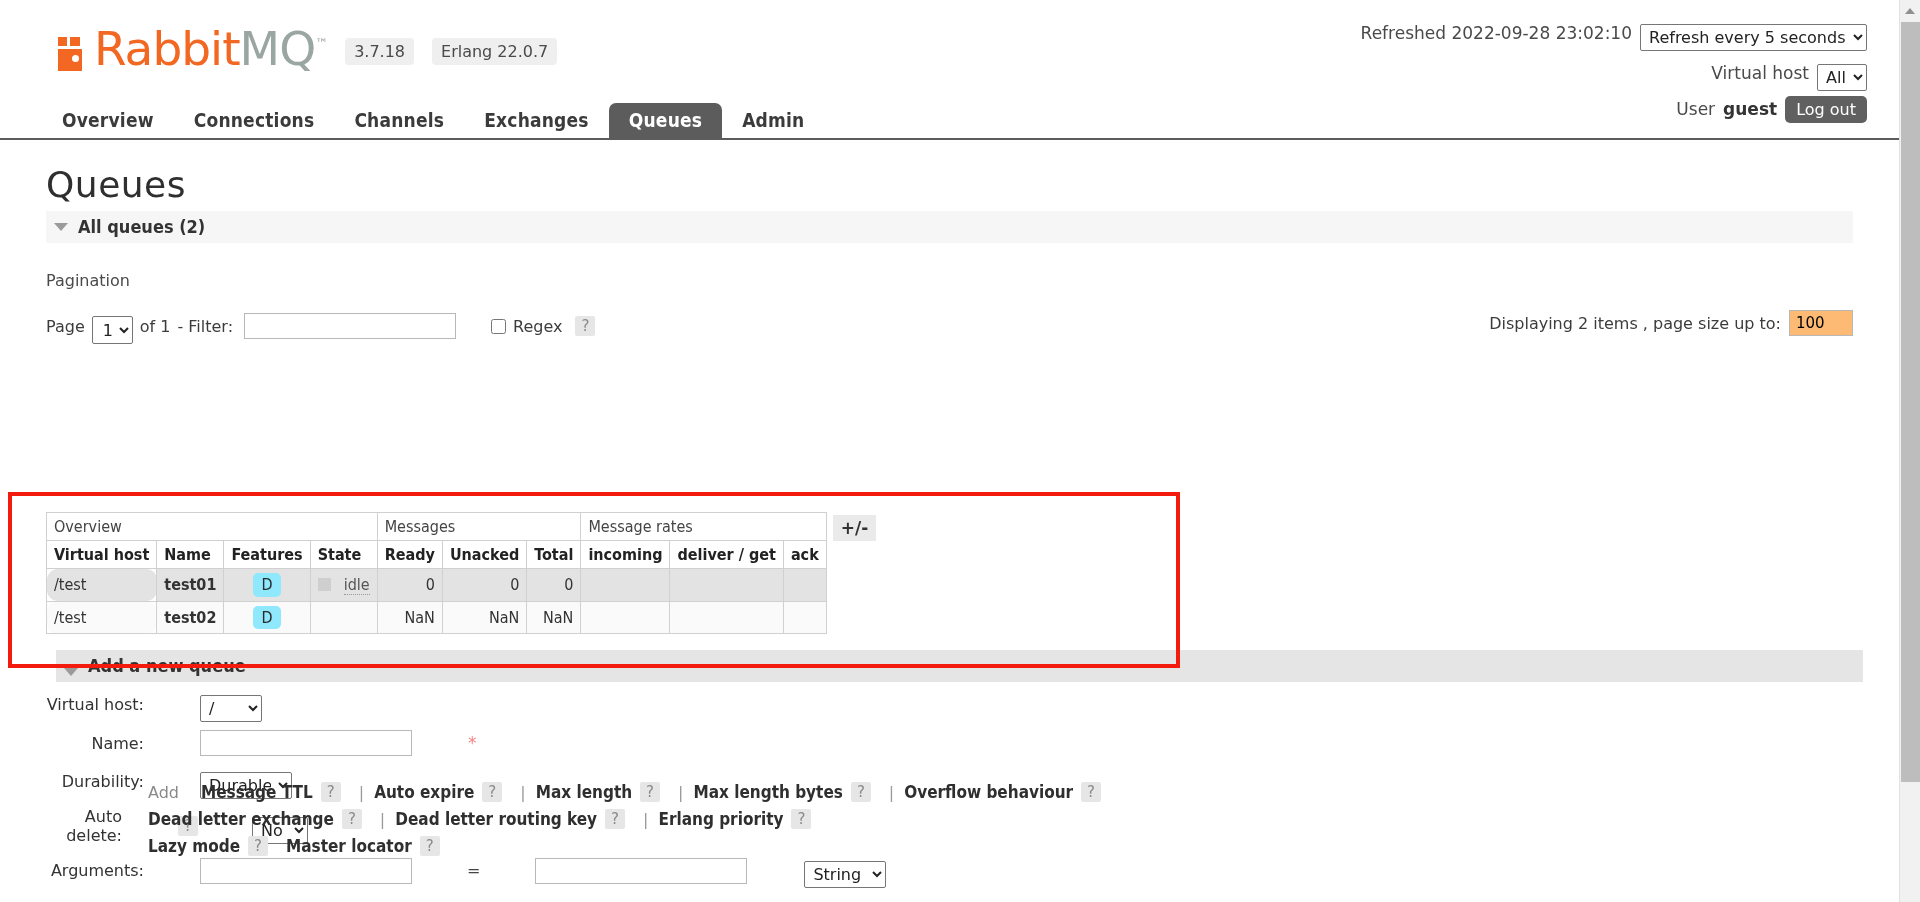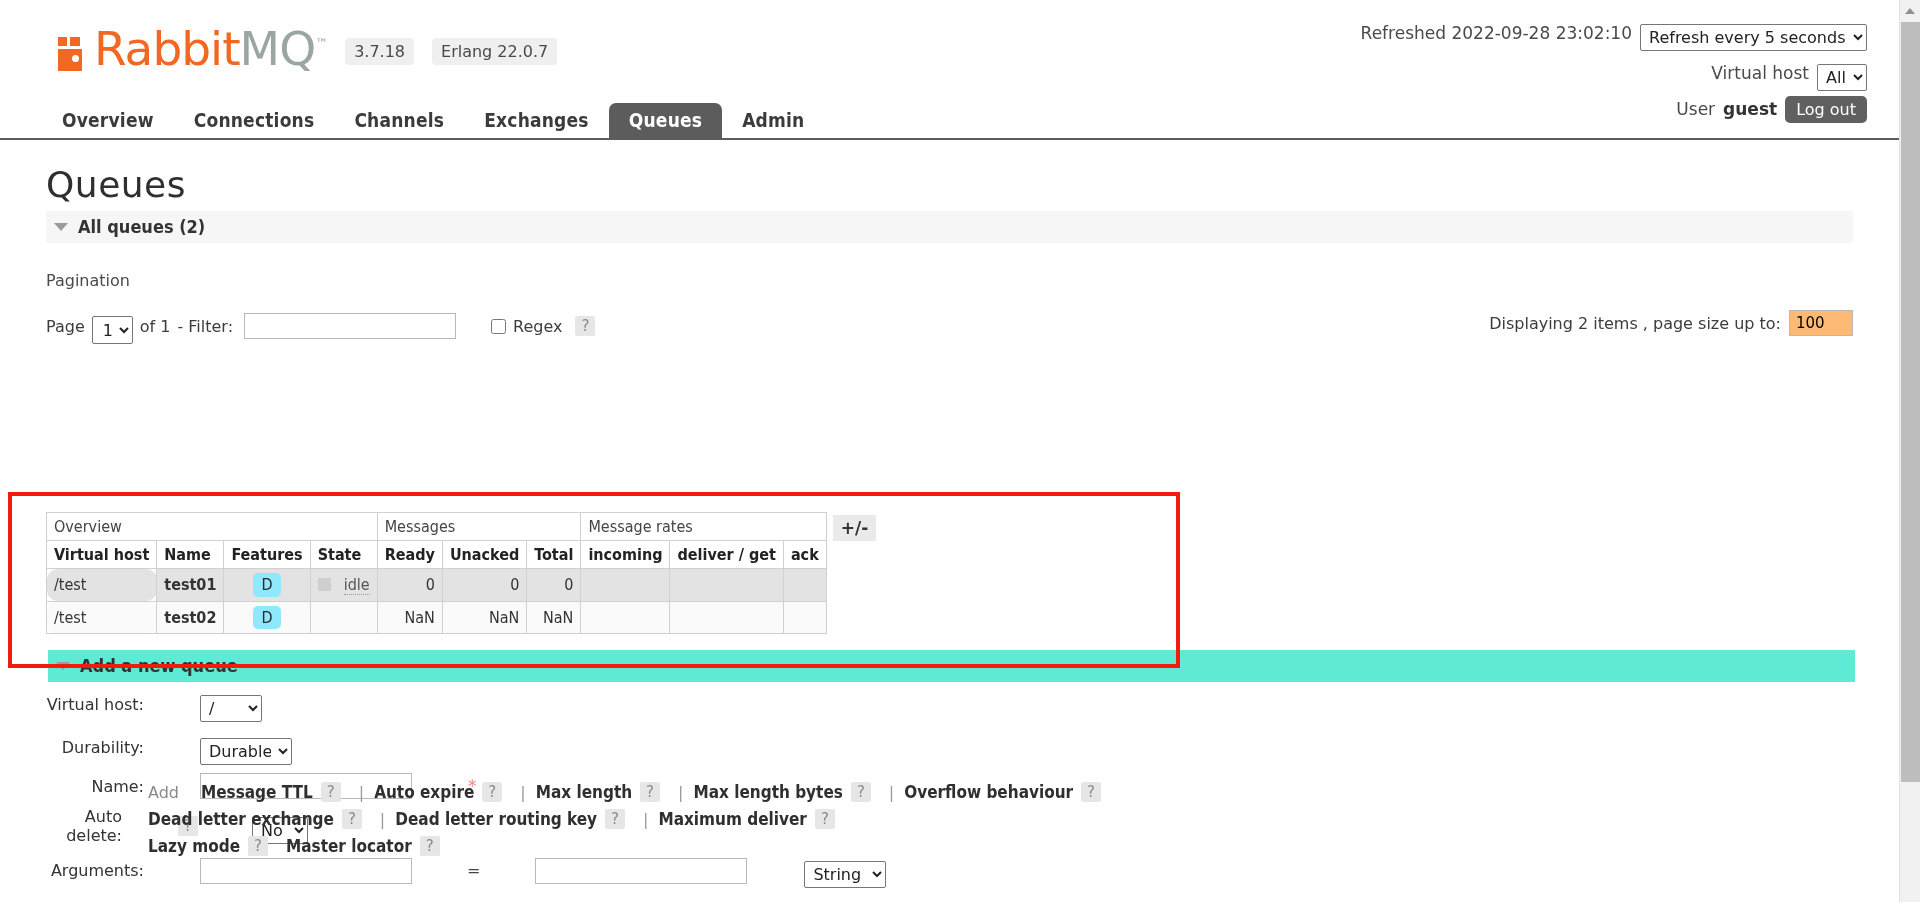--- a/index.html
+++ b/index.html
@@ -198,22 +198,22 @@
   .state-text { color: #555; border-bottom: 1px dotted #999; }
   .plusminus {
     margin-left: 6px; margin-top: 3px;
     background: #eaeaea; color: #333; font-size: 17px; font-weight: bold;
     padding: 3px 8px; cursor: pointer;
     font-family: "DejaVu Sans", "Liberation Sans", sans-serif;
   }
 
   
   .addq-bar {
-    position: absolute; left: 48px; top: 508px; width: 1807px;
-    background: #5eead4; padding: 5px 0 6px 0; display: flex; align-items: center;
+    position: absolute; left: 56px; top: 508px; width: 1807px;
+    background: #e5e5e5; padding: 5px 0 6px 0; display: flex; align-items: flex-end;
   }
 
   .form { position: absolute; left: 46px; top: 545px; font-size: 16px; color: #333; }
   .frow { display: flex; align-items: center; margin-bottom: 8px; gap: 46px; }
   .flabel {
     width: 108px; text-align: right; padding-right: 10px; color: #333; font-size: 16px;
   }
   .flabel.narrow { width: 86px; }
   .inline-q {
     display: inline-block; background: #e6e6e6; color: #8a8a8a; font-size: 15px;
@@ -392,30 +392,30 @@
     <div class="form">
 
       <div class="frow">
         <span class="flabel">Virtual host:</span>
         <select class="ui-select" style="width:62px">
           <option>/</option>
         </select>
       </div>
 
       <div class="frow">
+        <span class="flabel">Name:</span>
+        <input class="text-input" style="width: 212px;" type="text" value="">
+        <span class="req-star">*</span>
+      </div>
+
+      <div class="frow">
         <span class="flabel">Durability:</span>
         <select class="ui-select" style="width:92px">
           <option>Durable</option>
         </select>
-      </div>
-
-      <div class="frow">
-        <span class="flabel">Name:</span>
-        <input class="text-input" style="width: 212px;" type="text" value="">
-        <span class="req-star">*</span>
       </div>
 
       <div class="frow">
         <span class="flabel narrow">Auto delete:</span>
         <span class="inline-q">?</span>
         <select class="ui-select" style="width:56px">
           <option>No</option>
         </select>
       </div>
 
@@ -448,21 +448,21 @@
         <span class="preset-link">Overflow behaviour</span>
         <span class="inline-q" style="margin-left:8px">?</span>
       </div>
       <div class="preset-line">
         <span class="preset-link">Dead letter exchange</span>
         <span class="inline-q" style="margin-left:8px">?</span>
         <span class="sep">|</span>
         <span class="preset-link">Dead letter routing key</span>
         <span class="inline-q" style="margin-left:8px">?</span>
         <span class="sep">|</span>
-        <span class="preset-link">Maximum deliver</span>
+        <span class="preset-link">Erlang priority</span>
         <span class="inline-q" style="margin-left:8px">?</span>
       </div>
       <div class="preset-line">
         <span class="preset-link">Lazy mode</span>
         <span class="inline-q" style="margin-left:8px">?</span>
         <span style="width:10px;display:inline-block"></span>
         <span class="preset-link">Master locator</span>
         <span class="inline-q" style="margin-left:8px">?</span>
       </div>
     </div>

